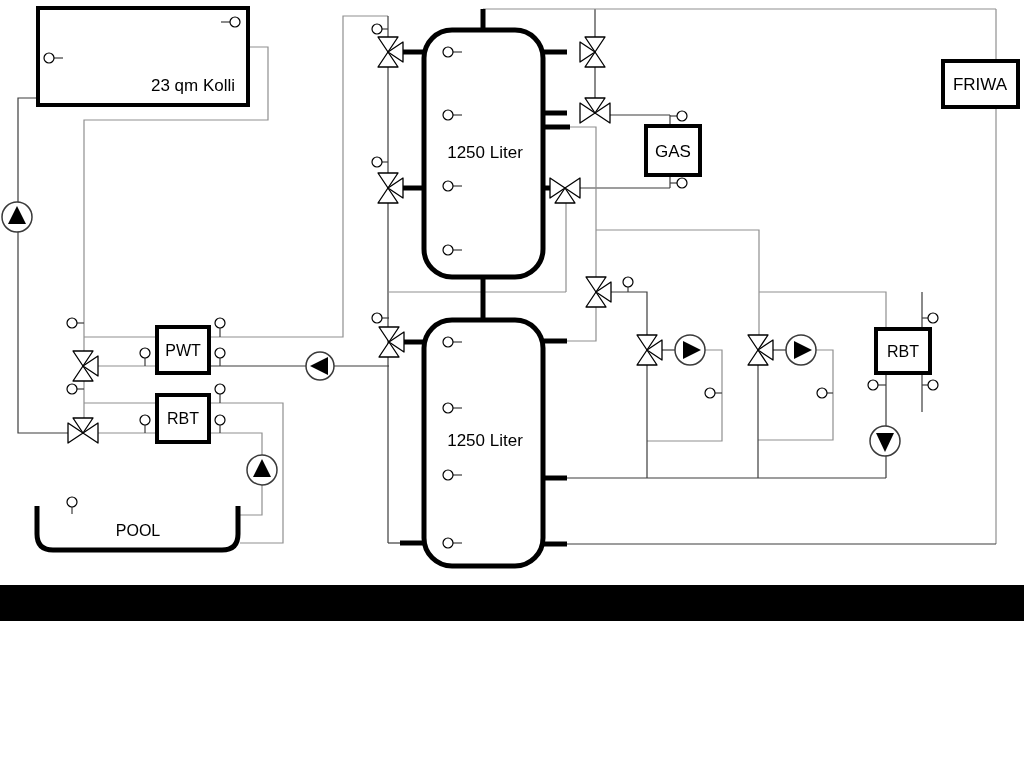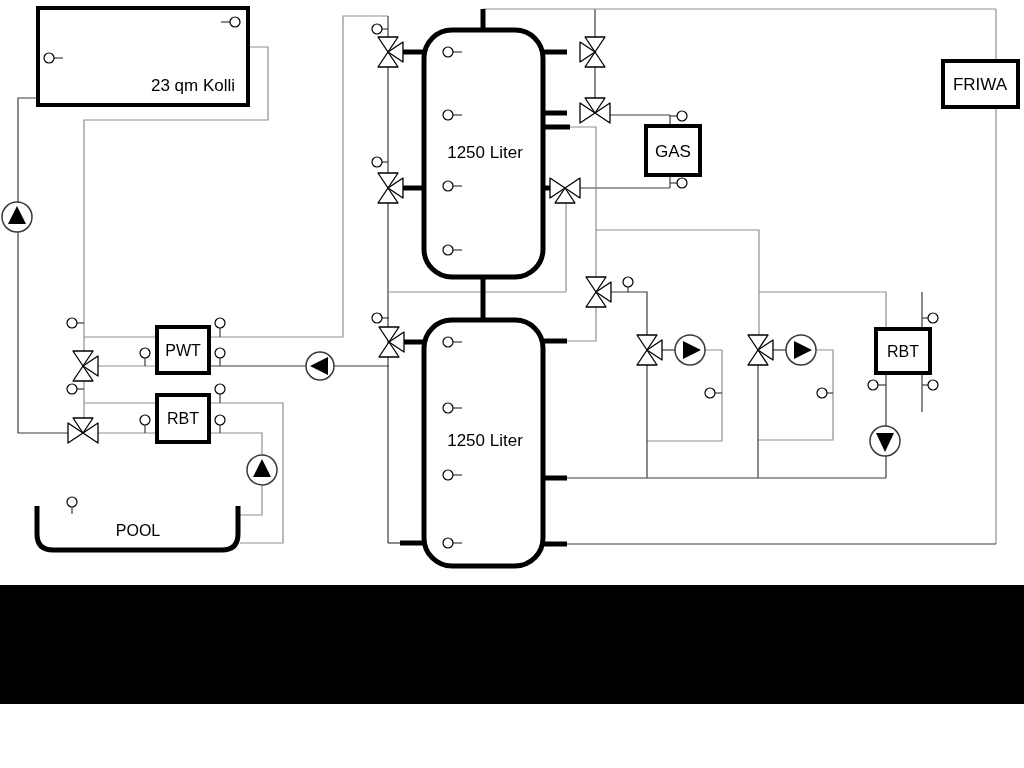--- a/index.html
+++ b/index.html
@@ -1,16 +1,16 @@
 <!DOCTYPE html>
 <html><head>
 <meta charset="utf-8">
 <style>
   html,body{margin:0;padding:0;background:#fff;}
-  .stage{position:relative;width:1024px;height:704px;background:#fff;overflow:hidden;}
+  .stage{position:relative;width:1024px;height:621px;background:#fff;overflow:hidden;}
   svg{display:block;}
   text{font-family:"Liberation Sans",sans-serif;fill:#000;}
   .tl{stroke:#3c3c3c;stroke-width:1.2;fill:none;}
   .tg{stroke:#8f8f8f;stroke-width:1.2;fill:none;}
   .tk{stroke:#000;stroke-width:5;fill:none;stroke-linecap:butt;}
   .bx{fill:#fff;stroke:#000;stroke-width:4;}
   .tank{fill:#fff;stroke:#000;stroke-width:5;}
   .vlv{fill:#fff;stroke:#000;stroke-width:1.3;stroke-linejoin:round;}
   .pmpc{fill:#fff;stroke:#3a3a3a;stroke-width:1.5;}
   .pmpt{fill:#000;stroke:none;}

